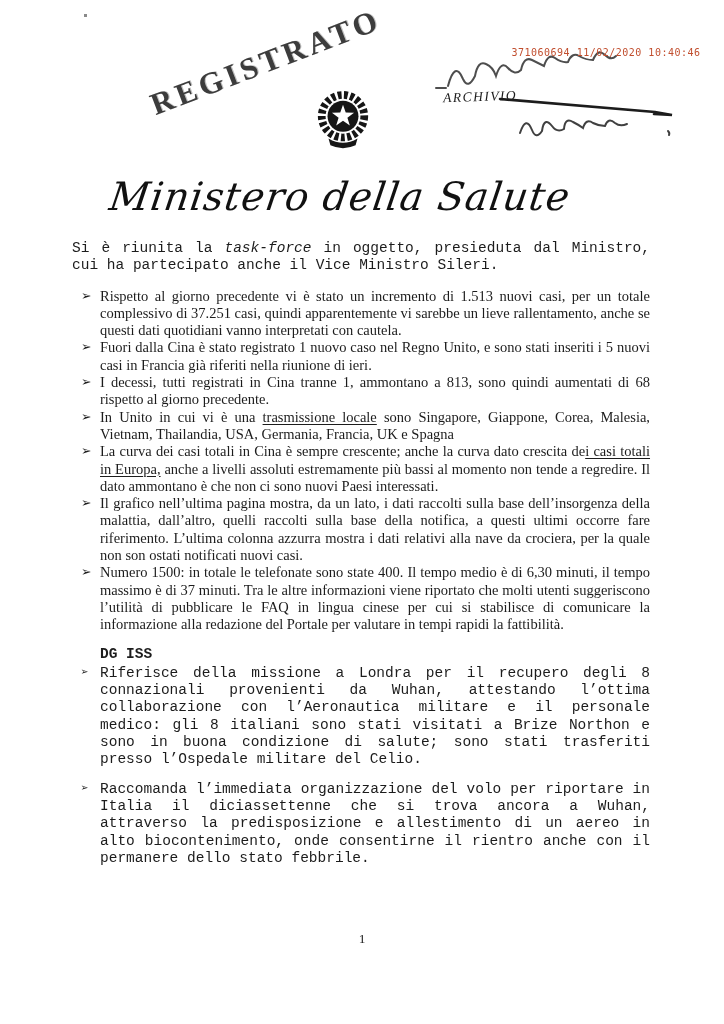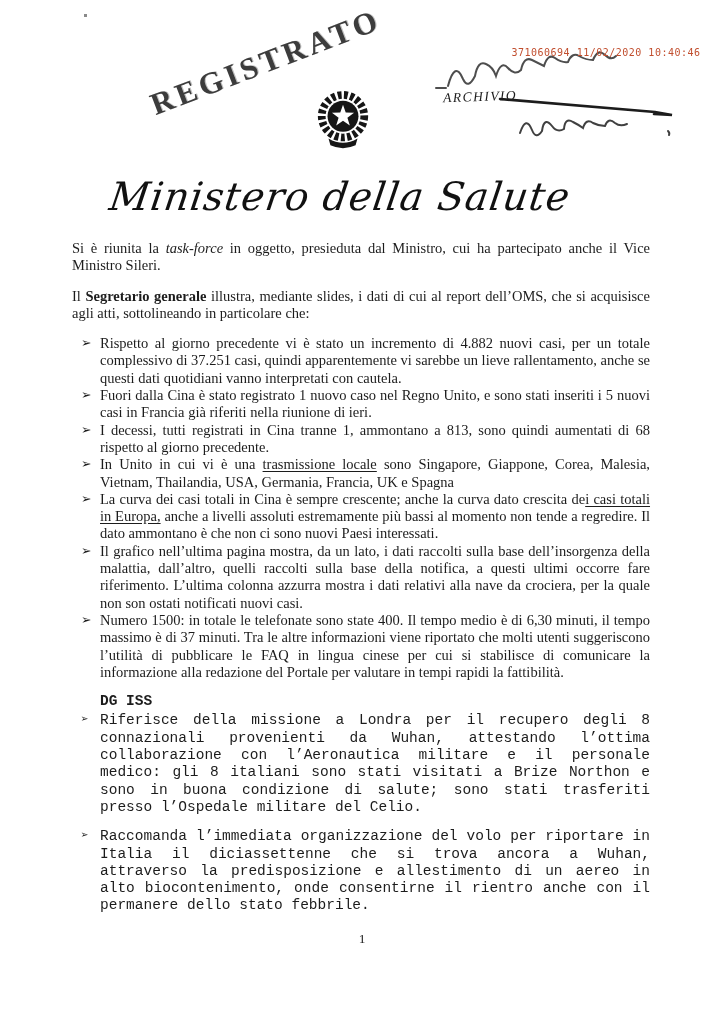--- a/index.html
+++ b/index.html
@@ -39,21 +39,21 @@
     font-size:39px; letter-spacing:1px; color:#111;
     transform:skewX(-8deg);
   }
 
   
   .content {
     position:absolute; left:72px; top:240px; width:578px;
     font-size:14.5px; line-height:17.3px; text-align:justify;
   }
   .subject { margin-bottom:36px; }
-  .para { margin-bottom:13px; }
+  .para { margin-bottom:13px;font-family:Liberation Mono, monospace; }
   .bullets { margin-top:0; }
   .bullet { position:relative; padding-left:28px; }
   .bullet .marker { position:absolute; left:9px; top:0; font-size:12.5px; }
   .section { margin-top:12px;font-family:Liberation Mono, monospace; }
   .section-heading { font-weight:bold; margin-left:28px; margin-bottom:2px; }
   u { text-underline-offset:2px;text-decoration:underline; }
 
   .page-number {
     position:absolute; left:0; top:931px; width:724px; text-align:center;
     font-size:13.5px; color:#222;
@@ -85,24 +85,23 @@
   </svg>
 
   <div class="protocol">371060694  11/02/2020 10:40:46</div>
 
   <div class="archivio">ARCHIVIO</div>
 
   <div class="doc-title">Ministero della Salute</div>
 
   <div class="content">
     <p class="para"><span>Si è riunita la </span><i>task-force</i><span> in oggetto, presieduta dal Ministro, cui ha partecipato anche il Vice Ministro Sileri.</span></p>
-    <p class="para"><span>Il </span><b>Segretario generale</b><span> illustra, mediante slides, i dati di cui al report dell’OMS, che si acquisisce agli atti, sottolineando in particolare che:</span></p>
 
     <div class="bullets">
-        <div class="bullet"><span class="marker">➢</span><span><span>Rispetto al giorno precedente vi è stato un incremento di 4.882 nuovi casi, per un totale complessivo di 37.251 casi, quindi apparentemente vi sarebbe un lieve rallentamento, anche se questi dati quotidiani vanno interpretati con cautela.</span></span></div>
+        <div class="bullet"><span class="marker">➢</span><span><span>Rispetto al giorno precedente vi è stato un incremento di 1.513 nuovi casi, per un totale complessivo di 37.251 casi, quindi apparentemente vi sarebbe un lieve rallentamento, anche se questi dati quotidiani vanno interpretati con cautela.</span></span></div>
         <div class="bullet"><span class="marker">➢</span><span><span>Fuori dalla Cina è stato registrato 1 nuovo caso nel Regno Unito, e sono stati inseriti  i 5 nuovi casi in Francia già riferiti nella riunione di ieri.</span></span></div>
         <div class="bullet"><span class="marker">➢</span><span><span>I decessi, tutti registrati in Cina tranne 1, ammontano a 813, sono quindi aumentati di 68 rispetto al giorno precedente.</span></span></div>
         <div class="bullet"><span class="marker">➢</span><span><span>In Unito in cui vi è una </span><u>trasmissione locale</u><span> sono Singapore, Giappone, Corea, Malesia, Vietnam, Thailandia, USA, Germania, Francia, UK e Spagna</span></span></div>
         <div class="bullet"><span class="marker">➢</span><span><span>La curva dei casi totali in Cina è sempre crescente;  anche la curva dato crescita de</span><u>i casi totali in Europa,</u><span> anche a livelli assoluti estremamente  più bassi al momento non tende a regredire. Il dato ammontano è che non ci sono nuovi Paesi interessati.</span></span></div>
         <div class="bullet"><span class="marker">➢</span><span><span>Il grafico nell’ultima pagina mostra, da un lato, i dati raccolti sulla base dell’insorgenza della malattia, dall’altro, quelli raccolti sulla base della notifica, a questi ultimi occorre fare riferimento. L’ultima colonna azzurra mostra i dati relativi alla nave da crociera, per la quale non son ostati notificati nuovi casi.</span></span></div>
         <div class="bullet"><span class="marker">➢</span><span><span>Numero 1500: in totale le telefonate sono state 400. Il tempo medio è di 6,30 minuti, il tempo massimo è di 37 minuti. Tra le altre informazioni viene riportato che molti utenti suggeriscono l’utilità di  pubblicare le FAQ in lingua cinese per cui si stabilisce di comunicare la informazione alla redazione del Portale per valutare in tempi rapidi la fattibilità.</span></span></div>
       </div>
 
     <div class="section">
       <div class="section-heading">DG ISS</div>

